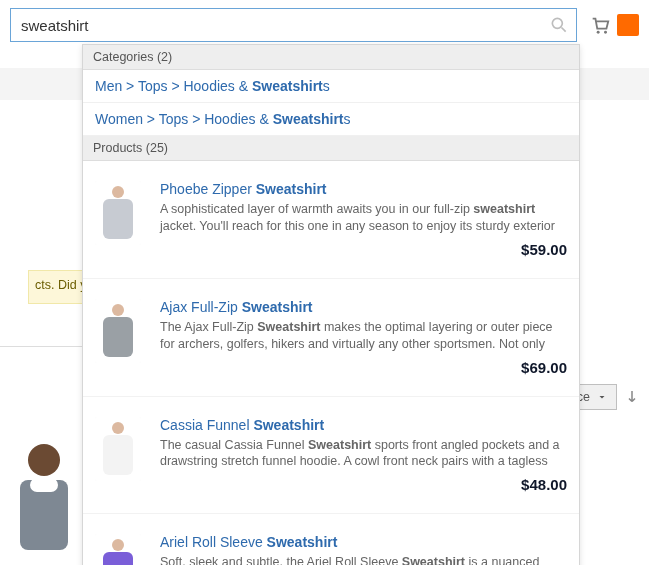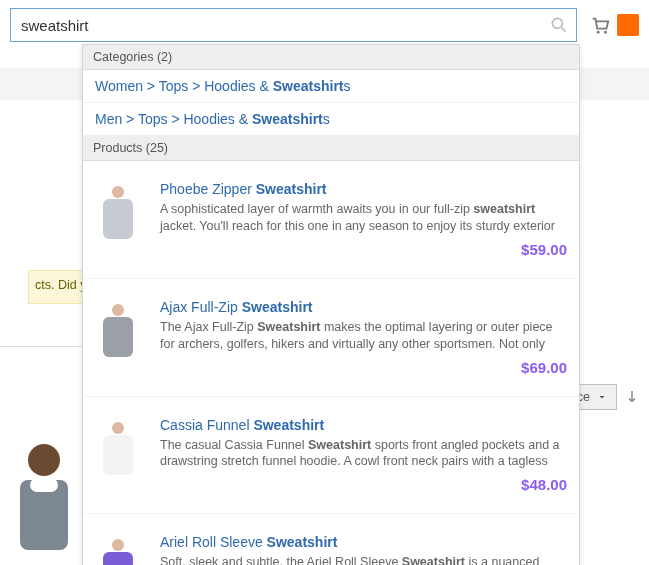--- a/index.html
+++ b/index.html
@@ -19,21 +19,21 @@
   .cat-item .plain { color: #2e6aad; }
   .cat-item b, .prod-title b, .prod-desc b { font-weight: 700; }
 
   .products { }
   .prod { display: flex; padding: 20px 12px; gap: 19px; border-bottom: 1px solid #f2f2f2; }
   .thumb { width: 46px; height: 64px; flex: 0 0 46px; background: #f5f5f5; border-radius: 2px; display:flex; align-items:center; justify-content:center; overflow:hidden; }
   .thumb svg { width:46px; height:64px; }
   .prod-body { flex: 1; min-width: 0; }
   .prod-title { color: #2e6aad; font-size: 14px; margin-bottom: 4px; cursor: pointer; }
   .prod-desc { color: #666; font-size: 12.5px; line-height: 1.35; }
-  .prod-price { color: #8b5cf6; font-weight: 700; font-size: 15px; text-align: right; margin-top: 6px; }
+  .prod-price { color: #0f172a; font-weight: 700; font-size: 15px; text-align: right; margin-top: 6px; }
 
   
   .bg-stripe { position:absolute; top:68px; left:0; right:0; height:32px; background:#f4f4f4; z-index:0; }
   .bg-msg { position:absolute; top:270px; left:0; width:82px; height:34px; background:#fdf7d9; border:1px solid #f1e8a9; color:#6b5d00; font-size:12.5px; padding:7px 6px; z-index:0; white-space:nowrap; overflow:hidden;margin-left:28px; }
   .bg-divider { position:absolute; top:346px; left:0; width:82px; height:1px; background:#ddd; z-index:0; }
   .bg-sort { position:absolute; top:384px; right:8px; display:flex; align-items:center; gap:6px; z-index:0; }
   .bg-sort .selectish { border:1px solid #bfbfbf; background:#f0f0f0; padding:5px 8px; font-size:12.5px; color:#555; display:flex; align-items:center; gap:6px; }
   .bg-sort .arrow { width:18px; height:18px; color:#888; }
   .bg-model { position:absolute; left:8px; top:438px; width:72px; height:120px; z-index:0; }
 
@@ -82,25 +82,25 @@
         <circle cx="18" cy="20" r="1.6" fill="currentColor"></circle>
       </svg>
     <span class="cart-badge"></span>
   </div>
 </div>
 
 <div class="dropdown">
   <div class="section-head">Categories (2)</div>
   <div id="cats">
   <a class="cat-item">
-    <span class="plain">Women &gt; Tops &gt; Hoodies &amp; </span><b>Sweatshirt</b><span class="plain">s</span>
+    <span class="plain">Men &gt; Tops &gt; Hoodies &amp; </span><b>Sweatshirt</b><span class="plain">s</span>
   </a>
 
   <a class="cat-item">
-    <span class="plain">Men &gt; Tops &gt; Hoodies &amp; </span><b>Sweatshirt</b><span class="plain">s</span>
+    <span class="plain">Women &gt; Tops &gt; Hoodies &amp; </span><b>Sweatshirt</b><span class="plain">s</span>
   </a>
 </div>
   <div class="section-head">Products (25)</div>
   <div class="products" id="prods">
   <div class="prod">
     <div class="thumb t1">
       <svg viewBox="0 0 46 64">
         <rect width="46" height="64" fill="#ffffff"></rect>
         <circle cx="23" cy="11" r="6" fill="#dcb9a0"></circle>
         <rect class="shirt" x="8" y="18" width="30" height="40" rx="6"></rect>

